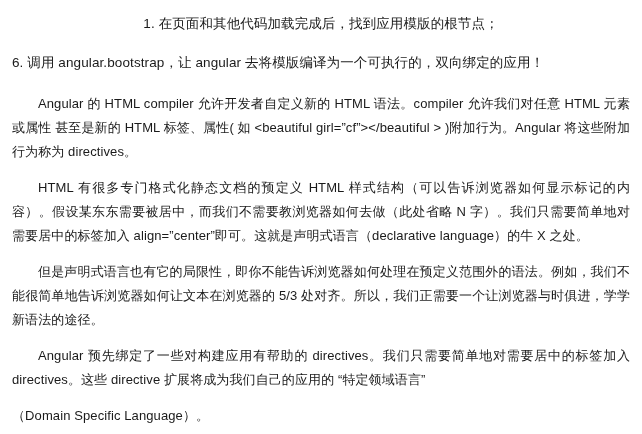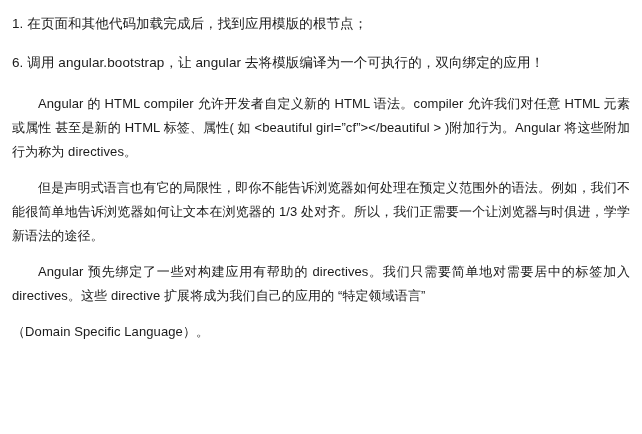--- a/index.html
+++ b/index.html
@@ -22,20 +22,21 @@
     position: relative;
   }
   .list-item {
     font-size: 13.5px;
     line-height: 1.55;
     margin: 0 0 18px 0;
     letter-spacing: 0.1px;
   }
   .list-item:first-child {
     margin-top: 4px;
+    text-align: center;
   }
   .para {
     font-size: 13px;
     line-height: 1.85;
     margin: 0 0 12px 0;
     text-indent: 2em;
     text-align: justify;
     letter-spacing: 0.1px;
   }
   .para-last {
@@ -48,19 +49,20 @@
 </style>
 </head>
 <body>
 
 <div class="page">
 
   <p class="list-item">1. 在页面和其他代码加载完成后，找到应用模版的根节点；</p>
   <p class="list-item">6. 调用 angular.bootstrap，让 angular 去将模版编译为一个可执行的，双向绑定的应用！</p>
 
   <p class="para">Angular 的 HTML compiler 允许开发者自定义新的 HTML 语法。compiler 允许我们对任意 HTML 元素或属性 甚至是新的 HTML 标签、属性( 如 &lt;beautiful girl=”cf”&gt;&lt;/beautiful &gt;  )附加行为。Angular 将这些附加行为称为 directives。</p>
-  <p class="para">但是声明式语言也有它的局限性，即你不能告诉浏览器如何处理在预定义范围外的语法。例如，我们不能很简单地告诉浏览器如何让文本在浏览器的 1/3 处对齐。所以，我们正需要一个让浏览器与时俱进，学学新语法的途径。</p>
+  <p class="para">HTML 有很多专门格式化静态文档的预定义 HTML 样式结构（可以告诉浏览器如何显示标记的内容）。假设某东东需要被居中，而我们不需要教浏览器如何去做（此处省略 N 字）。我们只需要简单地对需要居中的标签加入 align=”center”即可。这就是声明式语言（declarative language）的牛 X 之处。</p>
+  <p class="para">但是声明式语言也有它的局限性，即你不能告诉浏览器如何处理在预定义范围外的语法。例如，我们不能很简单地告诉浏览器如何让文本在浏览器的 5/3 处对齐。所以，我们正需要一个让浏览器与时俱进，学学新语法的途径。</p>
   <p class="para">Angular 预先绑定了一些对构建应用有帮助的 directives。我们只需要简单地对需要居中的标签加入 directives。这些 directive 扩展将成为我们自己的应用的 “特定领域语言”</p>
   <p class="para para-last">
       <span class="cont">（Domain Specific Language）。</span>
     </p>
 
 </div>
 
 </body></html>

